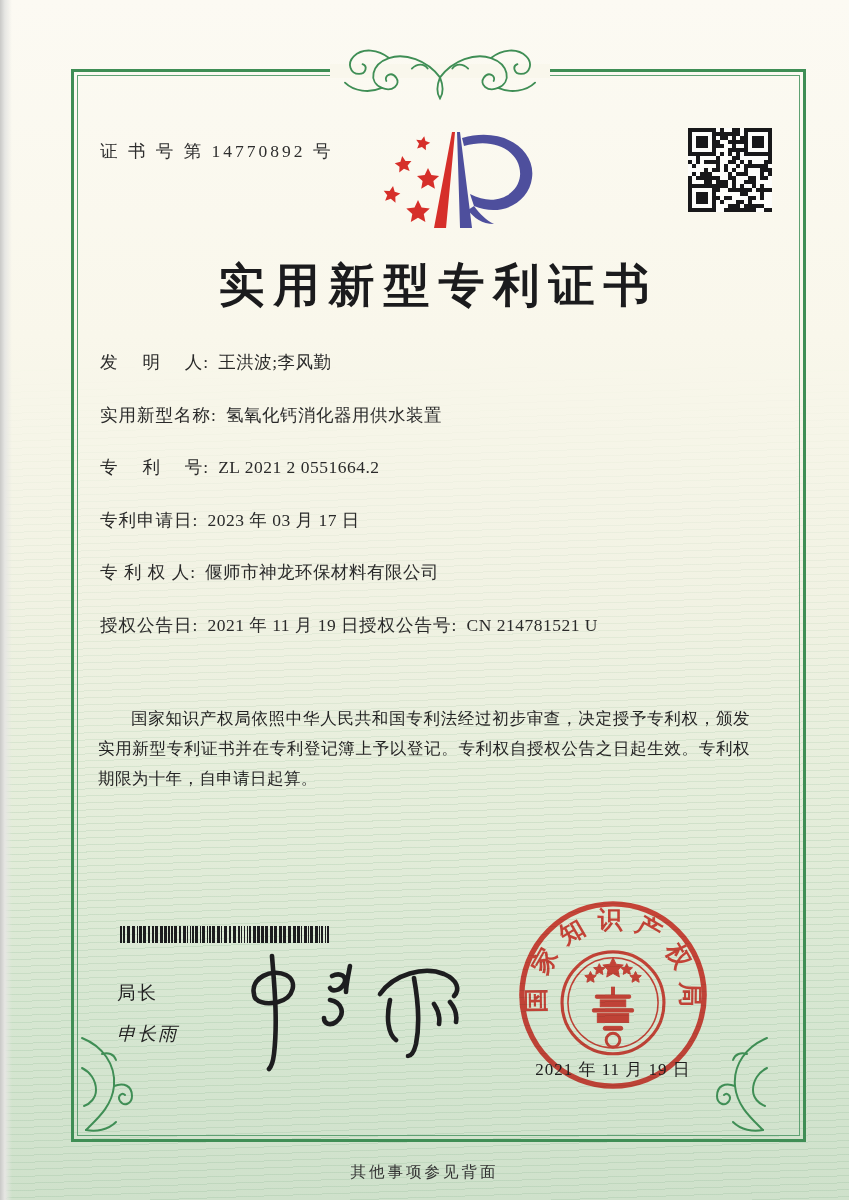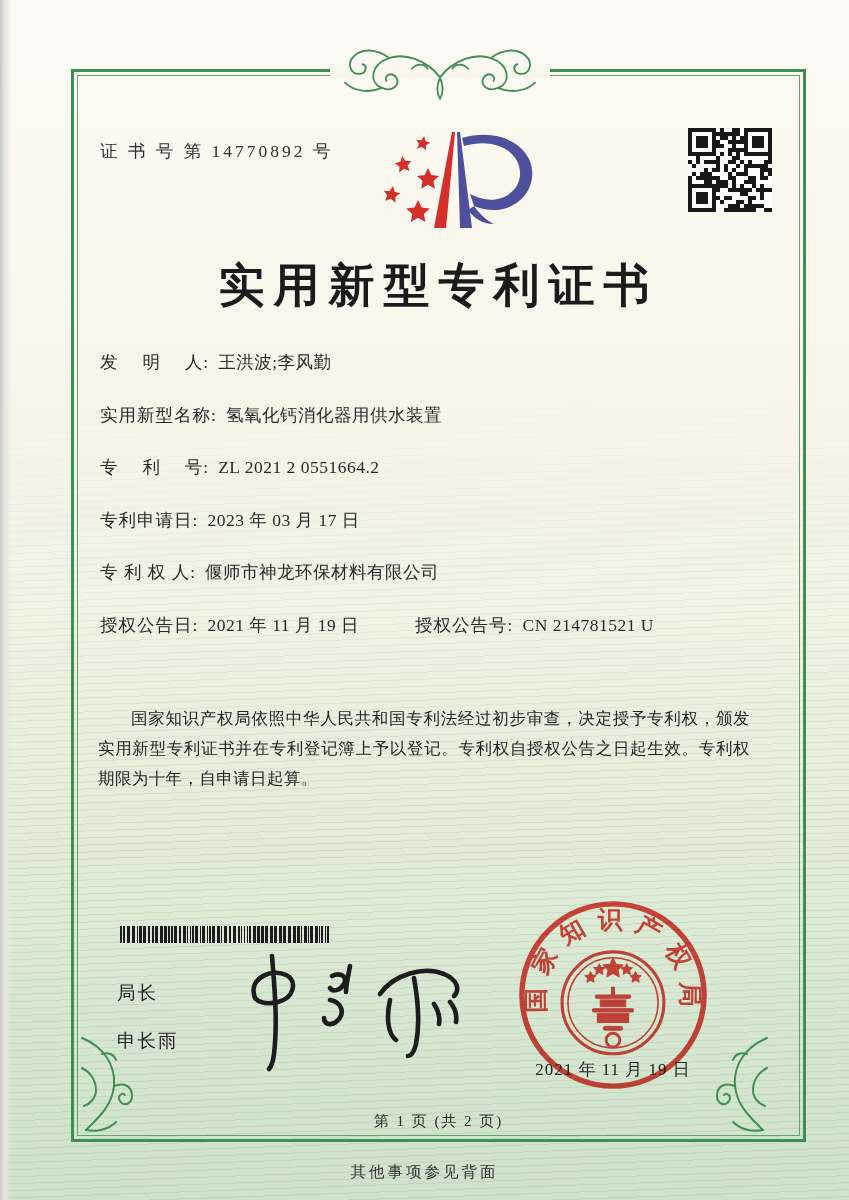--- a/index.html
+++ b/index.html
@@ -33,32 +33,32 @@
   .qr { position:absolute; left:688px; top:128px; width:84px; height:84px; background:#fdfdfb; display:grid; grid-template-columns:repeat(21,4px); grid-template-rows:repeat(21,4px); }
   .qr div.on { background:#18181a; }
 
   .title { position:absolute; left:71px; top:255px; width:735px; text-align:center;
     font-size:46px; font-weight:bold; letter-spacing:9px; color:#1b1b1d; }
 
   .fields { position:absolute; left:100px; top:350px; width:650px; }
   .frow { height:52.6px; display:flex; align-items:flex-start; font-size:17.5px; color:#2a2a2a; line-height:24px; }
   .frow .lab { white-space:pre; letter-spacing:1px; }
   .frow .val { margin-left:9px; letter-spacing:0.5px; white-space:pre; }
-  .frow .group2 { margin-left:56px; display:flex;align-items:flex-end; }
+  .frow .group2 { display:flex;align-items:flex-end; }
 
   .body-text { position:absolute; left:98px; top:704px; width:652px; font-size:16.5px; color:#242424;
     line-height:30px; text-align:justify; }
   .body-text p { text-indent:2em; margin-bottom:1px; letter-spacing:0.4px; }
 
   .barcode { position:absolute; left:120px; top:926px; width:216px; height:17px; display:flex; align-items:stretch; }
   .barcode div { height:100%; }
   .barcode .b { background:#1c1c1e; }
 
   .signer { position:absolute; left:117px; top:980px; font-size:18.5px; color:#222; letter-spacing:2px; }
-  .signer .n { margin-top:23px; }
+  .signer .n { margin-top:16px;font-style:italic; }
   .signature { position:absolute; left:228px; top:942px; width:250px; height:135px; }
 
   .seal { position:absolute; left:515px; top:897px; width:196px; height:196px; opacity:0.93; mix-blend-mode:multiply; }
   .seal-date { position:absolute; left:505px; top:1058px; width:216px; text-align:center; font-size:17px; color:#1e1e1e; letter-spacing:1px; }
 
   .page-note { position:absolute; left:71px; top:1112px; width:735px; text-align:center; font-size:15px; color:#2c2c2c; letter-spacing:2px; }
   .back-note { position:absolute; left:0; top:1162px; width:849px; text-align:center; font-size:15.5px; color:#333; letter-spacing:3px; }
 </style>
 </head>
 <body>
@@ -759,15 +759,14 @@
       <rect x="79" y="114" width="42" height="3.4" rx="1"></rect>
       <rect x="84" y="119" width="32" height="9"></rect>
       <rect x="98.5" y="92" width="3" height="8"></rect>
       <rect x="90" y="132" width="20" height="4" rx="2"></rect>
       <circle cx="100" cy="146" r="7" fill="none" stroke-width="3"></circle>
     </g>
   </svg>
 
   <div class="seal-date">2021 年 11 月 19 日</div>
 
-  <div class="page-note">第 1 页 (共 2 页)</div>
   <div class="back-note">其他事项参见背面</div>
 </div>
 
 </body></html>

